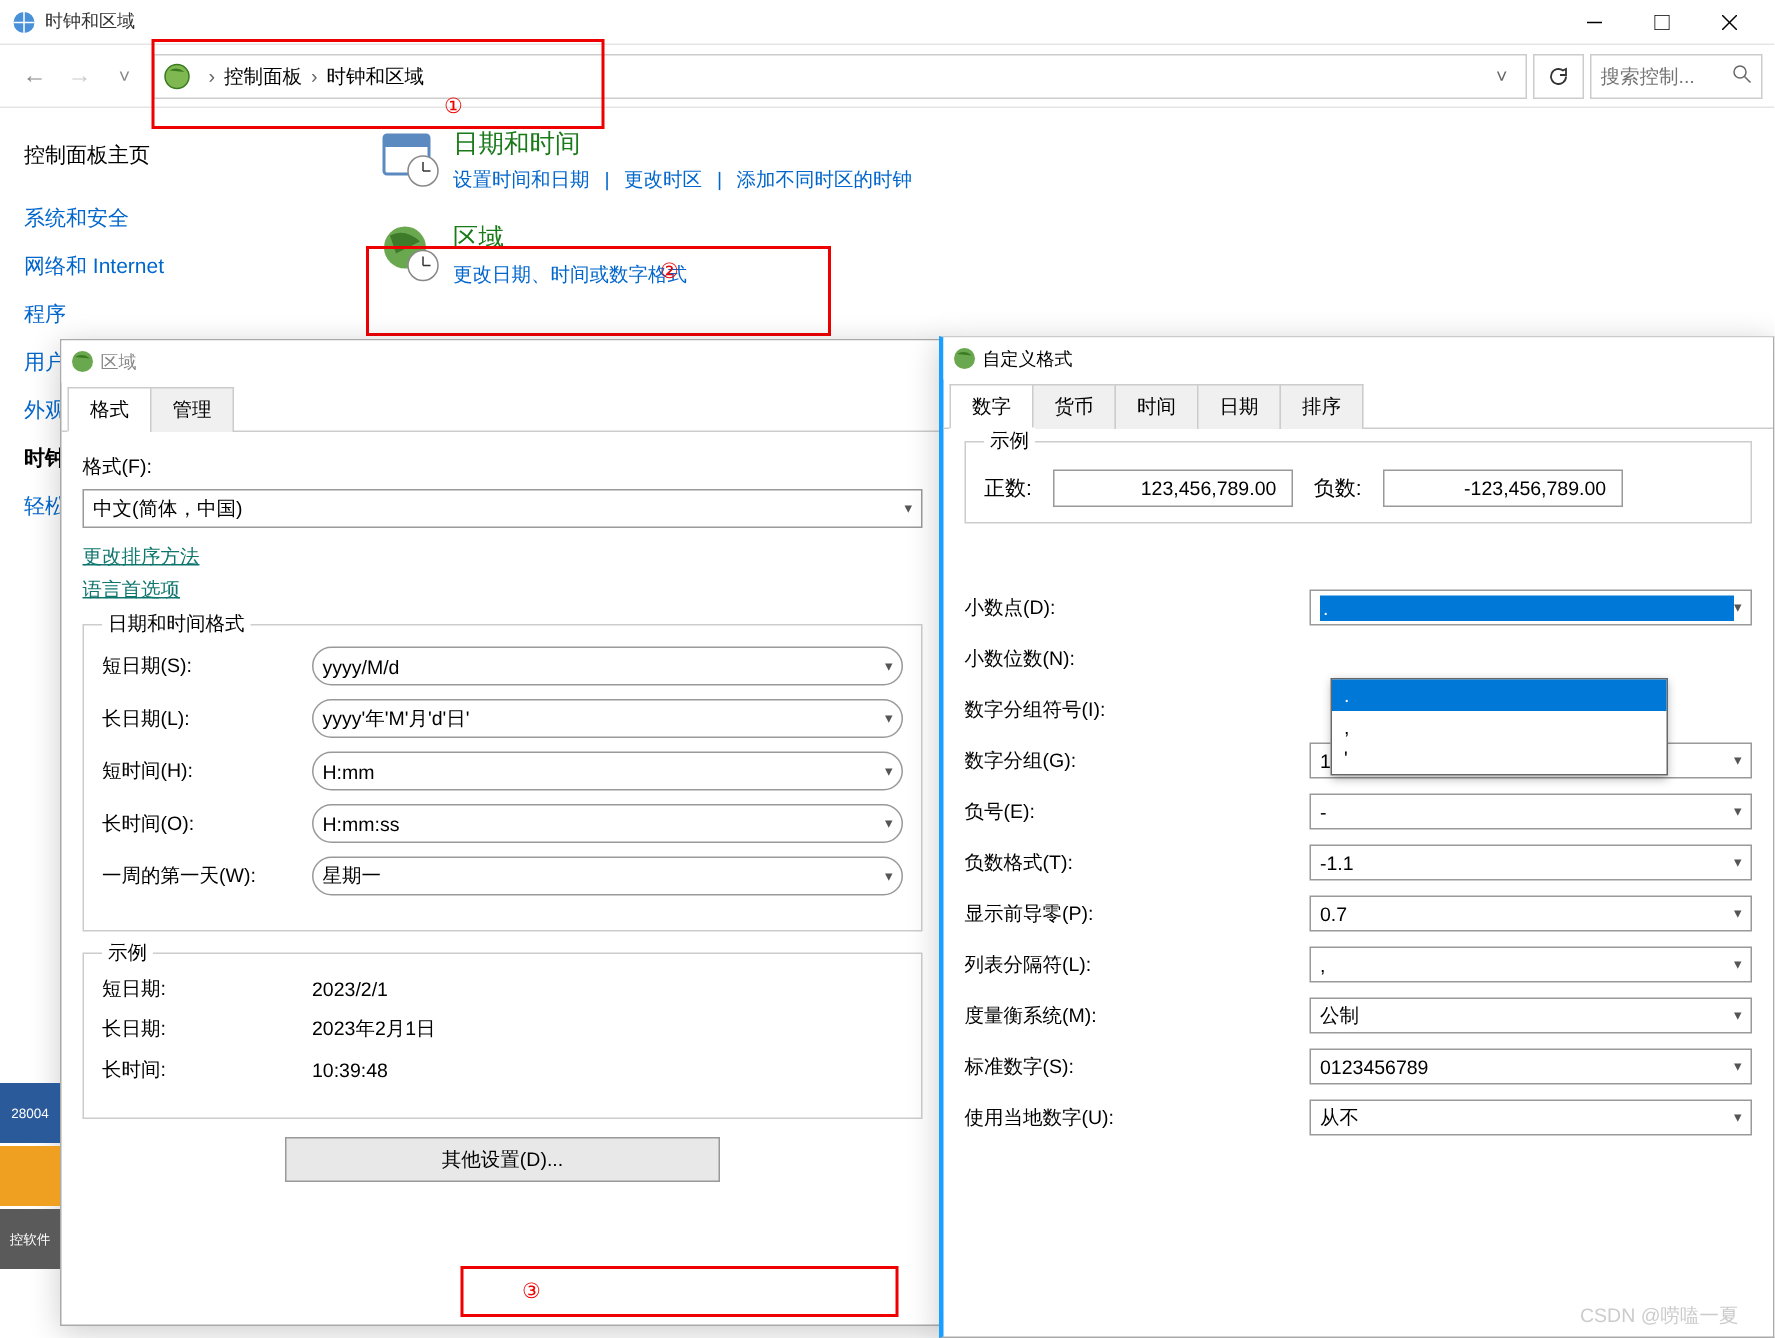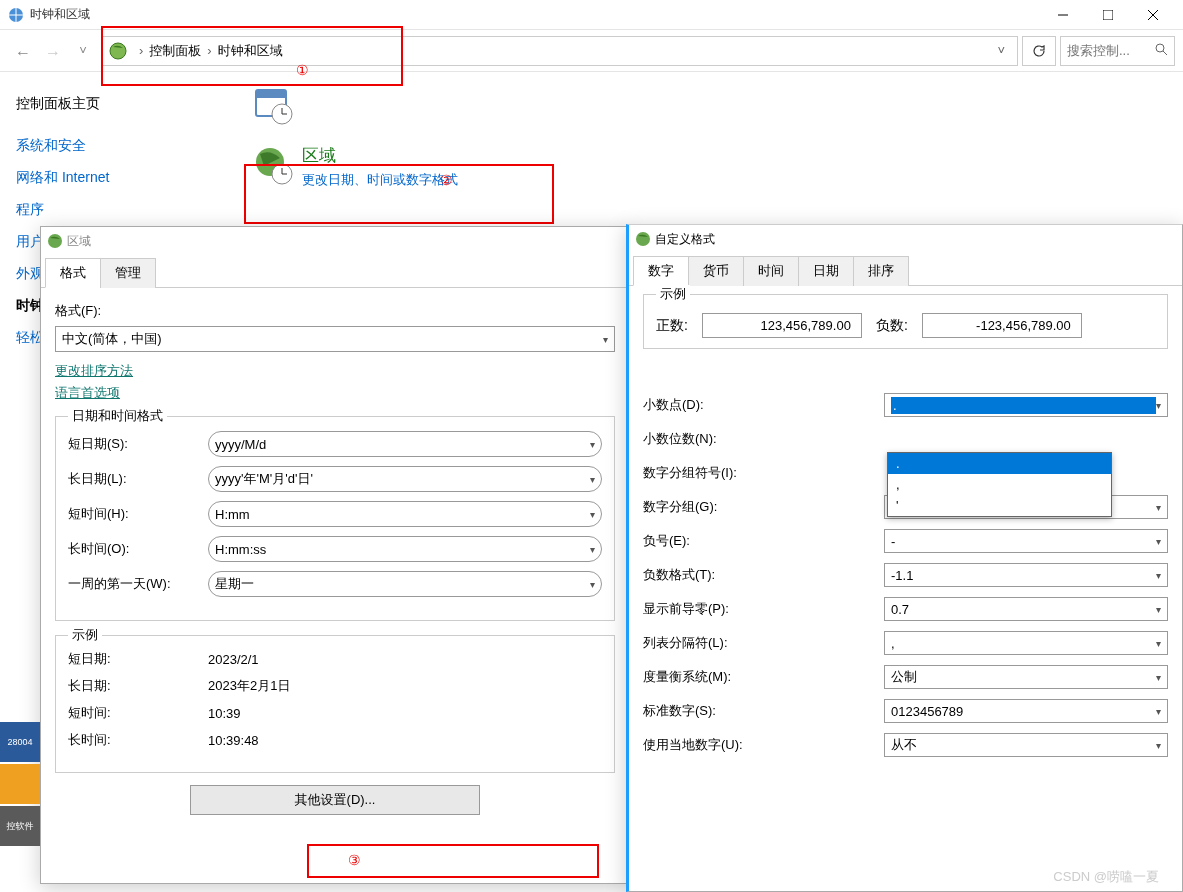--- a/index.html
+++ b/index.html
@@ -65,21 +65,21 @@
 .row .combo { flex:1;border-radius:13px;}
 .row .rval { font-size:13px;}
 .bottom-btn { width:290px; height:30px; border:1px solid #999; background:#e8e8e8; display:flex; align-items:center; justify-content:center; margin: 12px auto 0; font-size:13px;}
 
 
 .dlg-custom { left: 626px; top: 224px; width: 557px; height: 668px; border-left:3px solid #1a9fff; border-top:1px solid #ccc;}
 .fieldset2 { border:1px solid #ccc; margin:8px 14px; padding:10px 12px;}
 .ex-row { display:flex; align-items:center; gap:14px;}
 .ex-row .elabel { font-size:14px;}
 .ex-box { border:1px solid #999; padding:4px 10px; min-width:160px; text-align:right; font-size:13px;}
-.row2 { display:flex; align-items:center; margin:6px 14px 10px;gap:11px;}
+.row2 { display:flex; align-items:center; margin:6px 14px 10px;}
 .row2 .rlabel { width:230px; font-size:13px;}
 .row2 .combo { flex:1; height:24px;}
 .combo.open .cv { background:#0078d7; color:#fff; padding:1px 2px;}
 .dropdown-panel { position:absolute; background:#fff; border:1px solid #666; box-shadow:0 2px 6px rgba(0,0,0,.3);}
 .dd-item { padding:3px 8px; font-size:13px;}
 .dd-item.sel { background:#0078d7; color:#fff;}
 
 .taskbar-peek { position:absolute; left:0; top:722px; width:40px; }
 .tb-item { width:40px; height:40px; background:#333; margin-bottom:2px; display:flex; align-items:center; justify-content:center; color:#fff; font-size:9px;}
 .tb-item.yellow { background:#f0a020;}
@@ -175,20 +175,28 @@
     <div class="category">
       <div class="cat-icon">
         <svg viewBox="0 0 42 42">
             <rect x="4" y="6" width="30" height="26" rx="2" fill="#fff" stroke="#5a8ac0" stroke-width="2"></rect>
             <rect x="4" y="6" width="30" height="8" fill="#5a8ac0"></rect>
             <circle cx="30" cy="30" r="10" fill="#fff" stroke="#888"></circle>
             <line x1="30" y1="30" x2="30" y2="24" stroke="#333"></line>
             <line x1="30" y1="30" x2="35" y2="30" stroke="#333"></line>
           </svg>
       </div>
+      <div class="cat-body">
+        <h2>日期和时间</h2>
+        <div class="cat-links">
+          <a>设置时间和日期</a><span class="lsep">|</span>
+          <a>更改时区</a><span class="lsep">|</span>
+          <a>添加不同时区的时钟</a>
+        </div>
+      </div>
     </div>
 
     <div class="category">
       <div class="cat-icon">
         <svg viewBox="0 0 42 42">
             <circle cx="18" cy="18" r="14" fill="#6aa84f"></circle>
             <path d="M8 10 Q18 5 28 14 Q20 18 12 22" fill="#3d7a2a"></path>
             <circle cx="30" cy="30" r="10" fill="#fff" stroke="#888"></circle>
             <line x1="30" y1="30" x2="30" y2="24" stroke="#333"></line>
             <line x1="30" y1="30" x2="35" y2="30" stroke="#333"></line>
@@ -274,24 +282,20 @@
       <div class="fs-body">
         <div class="row">
             <span class="rlabel">短日期:</span>
             <span class="rval">2023/2/1</span>
           </div>
         <div class="row">
             <span class="rlabel">长日期:</span>
             <span class="rval">2023年2月1日</span>
           </div>
         <div class="row">
-            <span class="rlabel">短时间:</span>
-            <span class="rval">10:39</span>
-          </div>
-        <div class="row">
             <span class="rlabel">长时间:</span>
             <span class="rval">10:39:48</span>
           </div>
       </div>
     </div>
 
     <div class="bottom-btn">
       <span>其他设置(D)...</span>
     </div>
   </div>

